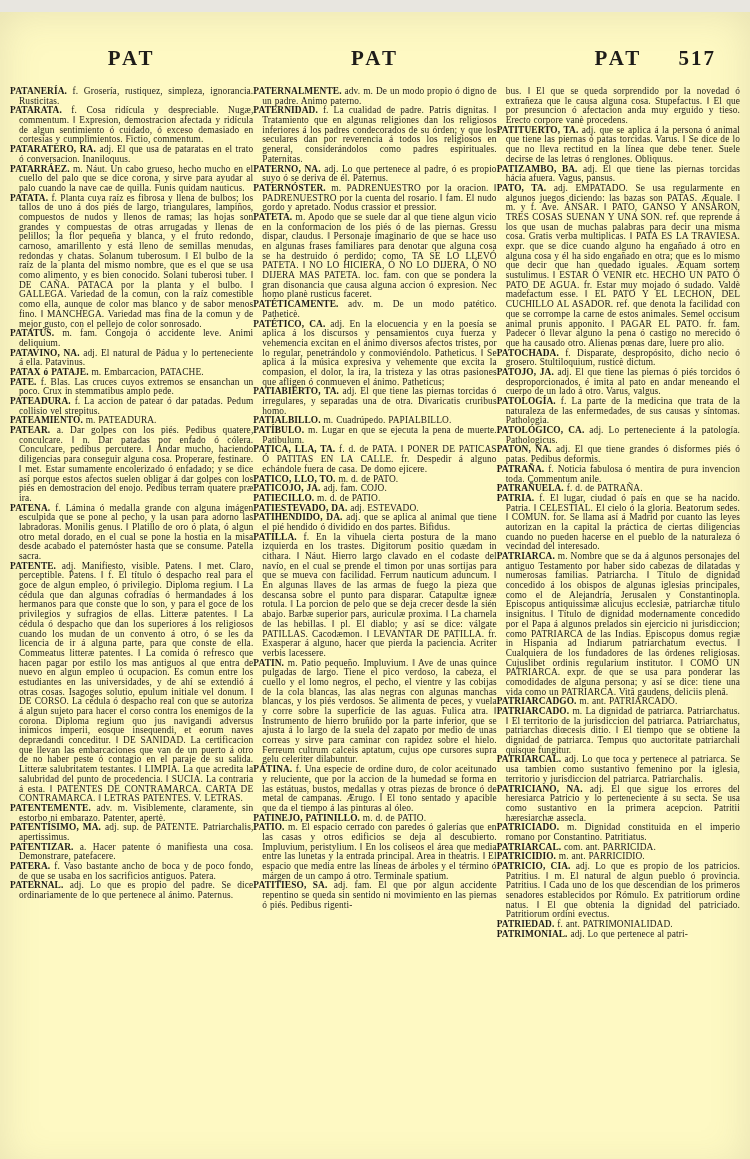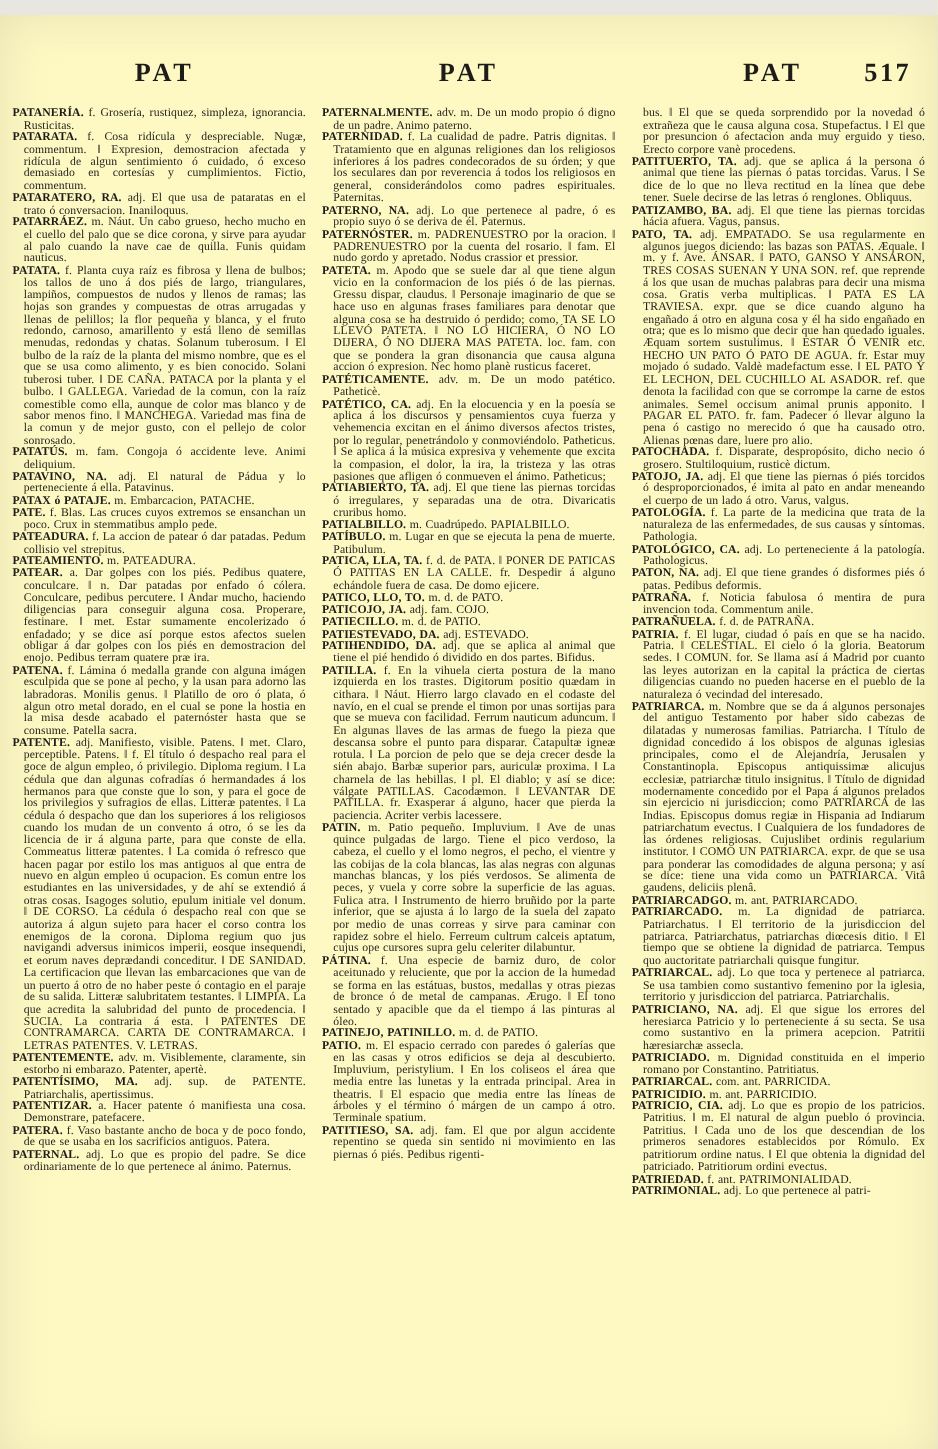--- a/index.html
+++ b/index.html
@@ -26,28 +26,28 @@
   .head-cell {
     flex: 1;
     text-align: center;
     font-size: 21px;
     font-weight: bold;
     letter-spacing: 3px;
     position: relative;
   }
   .head-cell .page-number {
     position: absolute;
-    right: 11px;
+    right: 24px;
     top: 0;
     font-weight: bold;
     letter-spacing: 2px;
   }
   .columns {
     display: flex;
-    gap: 13px;
+    gap: 0;
     padding: 0 10px;
     margin-top: 16px;
   }
   .column {
     flex: 1;
     min-width: 0;
     text-align: justify;
     font-size: 9.4px;
     line-height: 1.03;
     letter-spacing: 0.1px;
@@ -116,21 +116,21 @@
         <p class="entry"><span class="term">PATIALBILLO. </span><span>m. Cuadrúpedo. PAPIALBILLO.</span></p>
         <p class="entry"><span class="term">PATÍBULO. </span><span>m. Lugar en que se ejecuta la pena de muerte. Patibulum.</span></p>
         <p class="entry"><span class="term">PATICA, LLA, TA. </span><span>f. d. de PATA. ‖ PONER DE PATICAS Ó PATITAS EN LA CALLE. fr. Despedir á alguno echándole fuera de casa. De domo ejicere.</span></p>
         <p class="entry"><span class="term">PATICO, LLO, TO. </span><span>m. d. de PATO.</span></p>
         <p class="entry"><span class="term">PATICOJO, JA. </span><span>adj. fam. COJO.</span></p>
         <p class="entry"><span class="term">PATIECILLO. </span><span>m. d. de PATIO.</span></p>
         <p class="entry"><span class="term">PATIESTEVADO, DA. </span><span>adj. ESTEVADO.</span></p>
         <p class="entry"><span class="term">PATIHENDIDO, DA. </span><span>adj. que se aplica al animal que tiene el pié hendido ó dividido en dos partes. Bifidus.</span></p>
         <p class="entry"><span class="term">PATILLA. </span><span>f. En la vihuela cierta postura de la mano izquierda en los trastes. Digitorum positio quædam in cithara. ‖ Náut. Hierro largo clavado en el codaste del navío, en el cual se prende el timon por unas sortijas para que se mueva con facilidad. Ferrum nauticum aduncum. ‖ En algunas llaves de las armas de fuego la pieza que descansa sobre el punto para disparar. Catapultæ igneæ rotula. ‖ La porcion de pelo que se deja crecer desde la sién abajo. Barbæ superior pars, auriculæ proxima. ‖ La charnela de las hebillas. ‖ pl. El diablo; y así se dice: válgate PATILLAS. Cacodæmon. ‖ LEVANTAR DE PATILLA. fr. Exasperar á alguno, hacer que pierda la paciencia. Acriter verbis lacessere.</span></p>
         <p class="entry"><span class="term">PATIN. </span><span>m. Patio pequeño. Impluvium. ‖ Ave de unas quince pulgadas de largo. Tiene el pico verdoso, la cabeza, el cuello y el lomo negros, el pecho, el vientre y las cobijas de la cola blancas, las alas negras con algunas manchas blancas, y los piés verdosos. Se alimenta de peces, y vuela y corre sobre la superficie de las aguas. Fulica atra. ‖ Instrumento de hierro bruñido por la parte inferior, que se ajusta á lo largo de la suela del zapato por medio de unas correas y sirve para caminar con rapidez sobre el hielo. Ferreum cultrum calceis aptatum, cujus ope cursores supra gelu celeriter dilabuntur.</span></p>
-        <p class="entry"><span class="term">PÁTINA. </span><span>f. Una especie de barniz duro, de color aceitunado y reluciente, que por la accion de la humedad se forma en las estátuas, bustos, medallas y otras piezas de bronce ó de metal de campanas. Ærugo. ‖ El tono sentado y apacible que da el tiempo á las pinturas al óleo.</span></p>
+        <p class="entry"><span class="term">PÁTINA. </span><span>f. Una especie de ordine duro, de color aceitunado y reluciente, que por la accion de la humedad se forma en las estátuas, bustos, medallas y otras piezas de bronce ó de metal de campanas. Ærugo. ‖ El tono sentado y apacible que da el tiempo á las pinturas al óleo.</span></p>
         <p class="entry"><span class="term">PATINEJO, PATINILLO. </span><span>m. d. de PATIO.</span></p>
         <p class="entry"><span class="term">PATIO. </span><span>m. El espacio cerrado con paredes ó galerías que en las casas y otros edificios se deja al descubierto. Impluvium, peristylium. ‖ En los coliseos el área que media entre las lunetas y la entrada principal. Area in theatris. ‖ El espacio que media entre las líneas de árboles y el término ó márgen de un campo á otro. Terminale spatium.</span></p>
         <p class="entry"><span class="term">PATITIESO, SA. </span><span>adj. fam. El que por algun accidente repentino se queda sin sentido ni movimiento en las piernas ó piés. Pedibus rigenti-</span></p>
       </div>
     <div class="column">
         <p class="entry continuation"><span>bus. ‖ El que se queda sorprendido por la novedad ó extrañeza que le causa alguna cosa. Stupefactus. ‖ El que por presuncion ó afectacion anda muy erguido y tieso. Erecto corpore vanè procedens.</span></p>
         <p class="entry"><span class="term">PATITUERTO, TA. </span><span>adj. que se aplica á la persona ó animal que tiene las piernas ó patas torcidas. Varus. ‖ Se dice de lo que no lleva rectitud en la línea que debe tener. Suele decirse de las letras ó renglones. Obliquus.</span></p>
         <p class="entry"><span class="term">PATIZAMBO, BA. </span><span>adj. El que tiene las piernas torcidas hácia afuera. Vagus, pansus.</span></p>
         <p class="entry"><span class="term">PATO, TA. </span><span>adj. EMPATADO. Se usa regularmente en algunos juegos diciendo: las bazas son PATAS. Æquale. ‖ m. y f. Ave. ÁNSAR. ‖ PATO, GANSO Y ANSARON, TRES COSAS SUENAN Y UNA SON. ref. que reprende á los que usan de muchas palabras para decir una misma cosa. Gratis verba multiplicas. ‖ PATA ES LA TRAVIESA. expr. que se dice cuando alguno ha engañado á otro en alguna cosa y él ha sido engañado en otra; que es lo mismo que decir que han quedado iguales. Æquam sortem sustulimus. ‖ ESTAR Ó VENIR etc. HECHO UN PATO Ó PATO DE AGUA. fr. Estar muy mojado ó sudado. Valdè madefactum esse. ‖ EL PATO Y EL LECHON, DEL CUCHILLO AL ASADOR. ref. que denota la facilidad con que se corrompe la carne de estos animales. Semel occisum animal prunis apponito. ‖ PAGAR EL PATO. fr. fam. Padecer ó llevar alguno la pena ó castigo no merecido ó que ha causado otro. Alienas pœnas dare, luere pro alio.</span></p>
         <p class="entry"><span class="term">PATOCHADA. </span><span>f. Disparate, despropósito, dicho necio ó grosero. Stultiloquium, rusticè dictum.</span></p>

